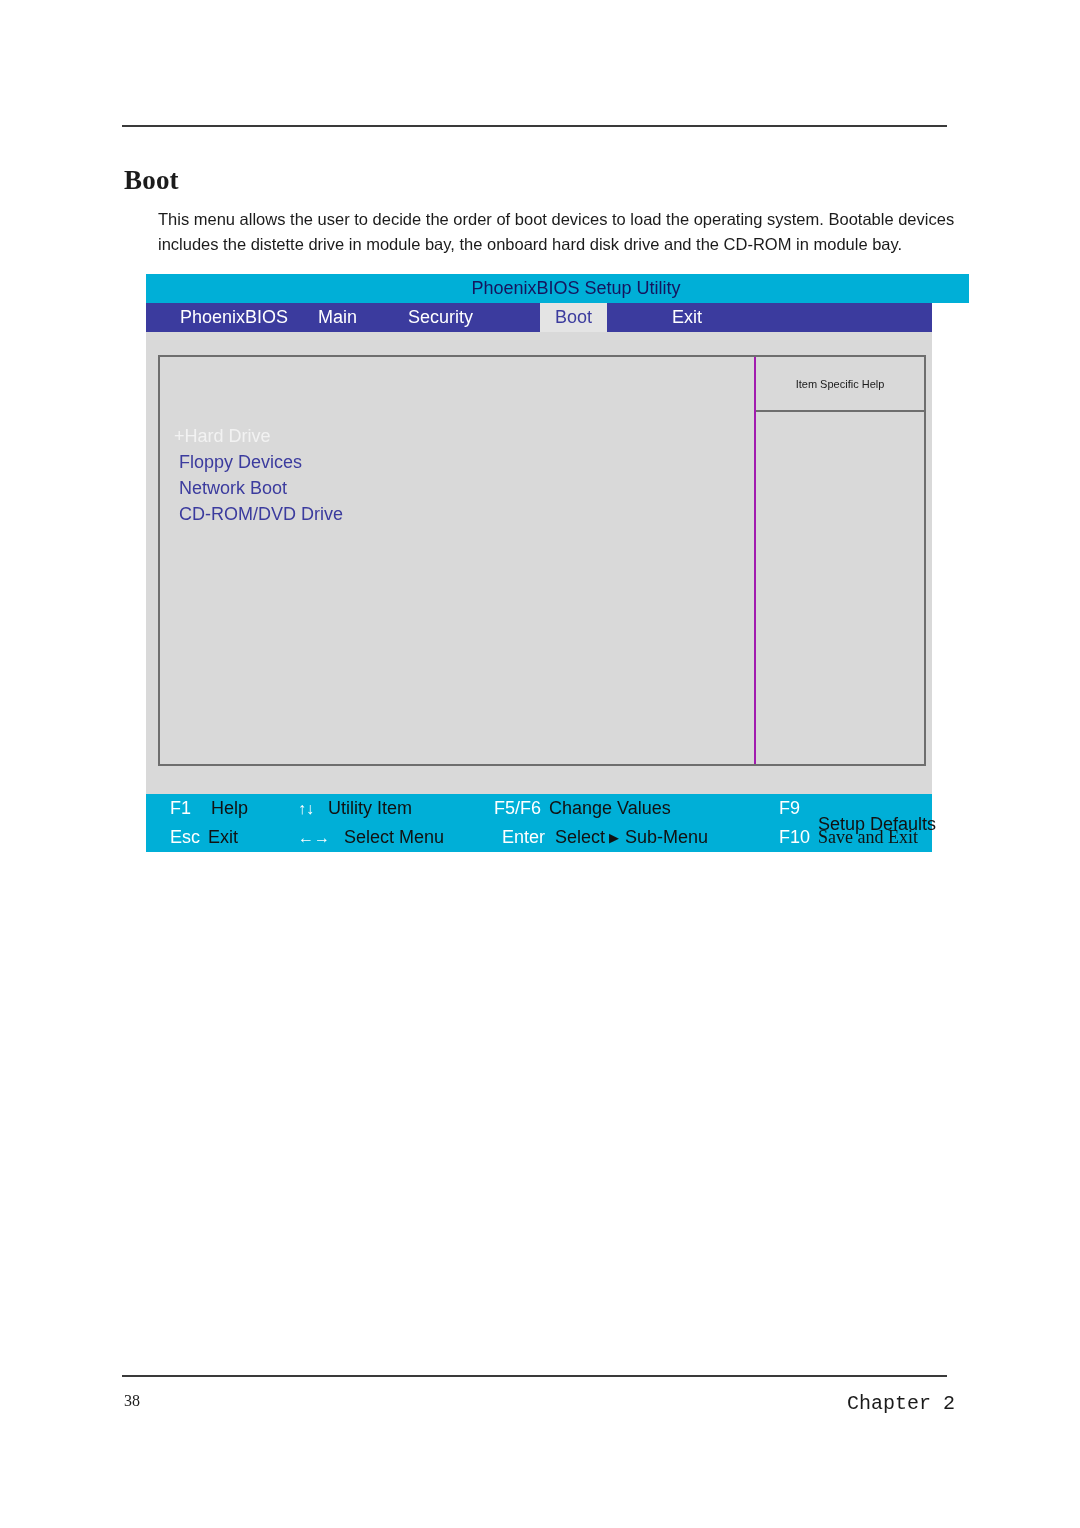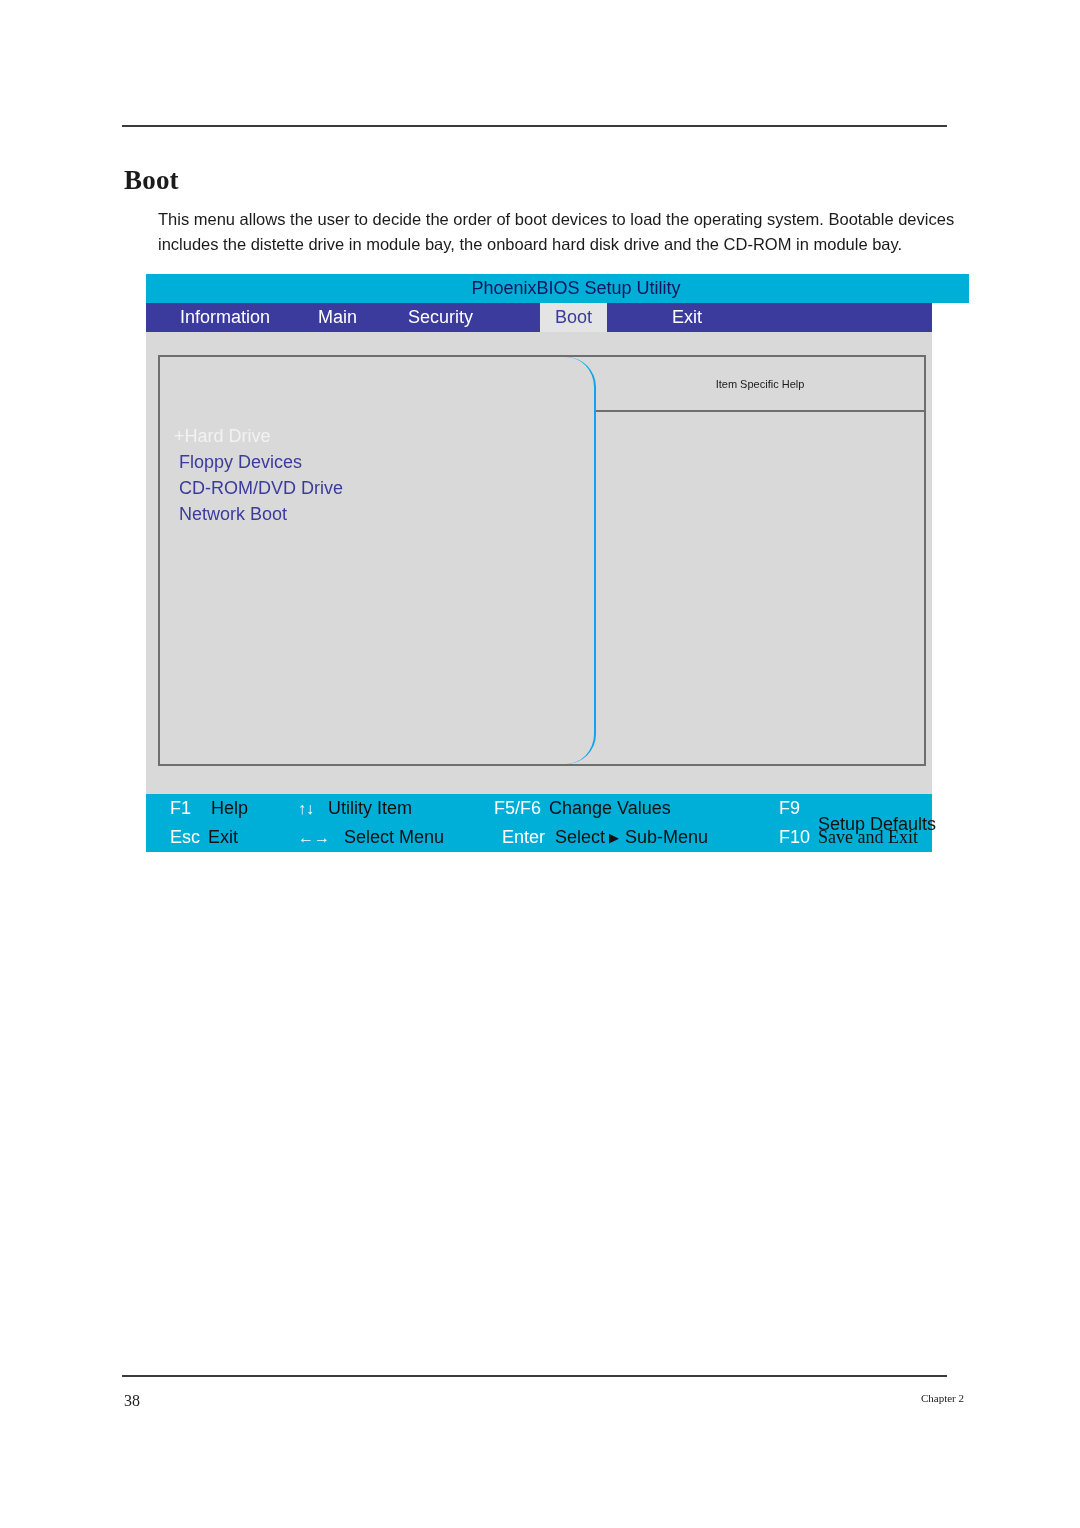--- a/index.html
+++ b/index.html
@@ -53,24 +53,24 @@
   .footer-page-number {
     position: absolute;
     left: 124px;
     top: 1392px;
     font-family: "Liberation Serif", serif;
     font-size: 16px;
     color: #1b1b1b;
   }
   .footer-chapter {
     position: absolute;
-    right: 116px;
+    right: 125px;
     top: 1392px;
-    font-family: Liberation Serif, serif;
-    font-size: 11px;
+    font-family: Liberation Mono, monospace;
+    font-size: 20px;
     color: #1b1b1b;
   }
 
   
   .bios-window {
     position: absolute;
     left: 146px;
     top: 274px;
     width: 786px;
     height: 578px;
@@ -120,25 +120,24 @@
     left: 12px;
     top: 81px;
     width: 768px;
     height: 411px;
     border: 2px solid #6e6e6e;
     box-sizing: border-box;
     background: #d9d9d9;
     display: flex;
   }
   .bios-left-pane {
-    width: 436px;
+    width: 596px;
     position: relative;
-    border-right: 2px solid #0ea5e9;
+    border-right: 2px solid #a21caf;
     box-sizing: border-box;
-    border-radius: 30px;
   }
   .bios-right-pane {
     flex: 1;
     position: relative;
   }
 
   .boot-list {
     position: absolute;
     left: 14px;
     top: 66px;
@@ -227,35 +226,35 @@
 
 <p class="body-copy">This menu allows the user to decide the order of boot devices to load the operating system. Bootable devices includes the distette drive in module bay, the onboard hard disk drive and the CD-ROM in module bay.</p>
 
 <div class="bios-window">
 
   <div class="bios-titlebar">
     <span>PhoenixBIOS Setup Utility</span>
   </div>
 
   <div class="bios-tabbar">
-    <div class="bios-tab" style="left:34px;">Information</div>
+    <div class="bios-tab" style="left:34px;">PhoenixBIOS</div>
     <div class="bios-tab" style="left:172px;">Main</div>
     <div class="bios-tab" style="left:262px;">Security</div>
     <div class="bios-tab is-active" style="left:394px; width:67px;">Boot</div>
     <div class="bios-tab" style="left:526px;">Exit</div>
   </div>
 
   <div class="bios-content">
 
     <div class="bios-left-pane">
       <div class="boot-list">
         <div class="boot-item is-dimmed">+Hard Drive</div>
         <div class="boot-item"> Floppy Devices</div>
+        <div class="boot-item"> Network Boot</div>
         <div class="boot-item"> CD-ROM/DVD Drive</div>
-        <div class="boot-item"> Network Boot</div>
       </div>
     </div>
 
     <div class="bios-right-pane">
       <div class="help-title-box">
         <span>Item Specific Help</span>
       </div>
     </div>
 
   </div>

